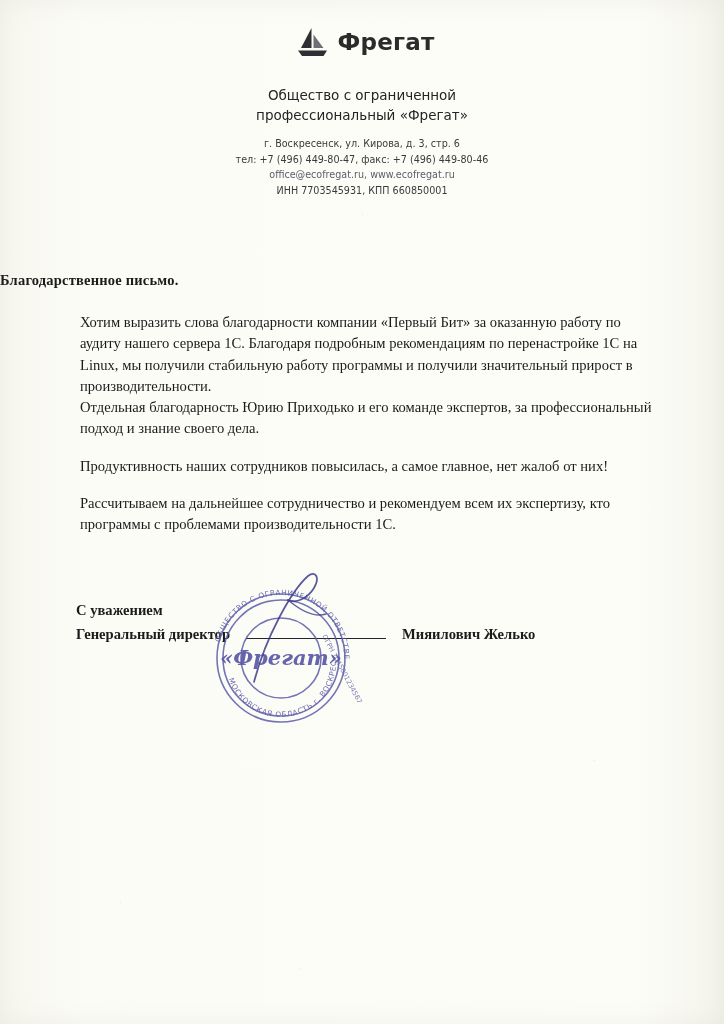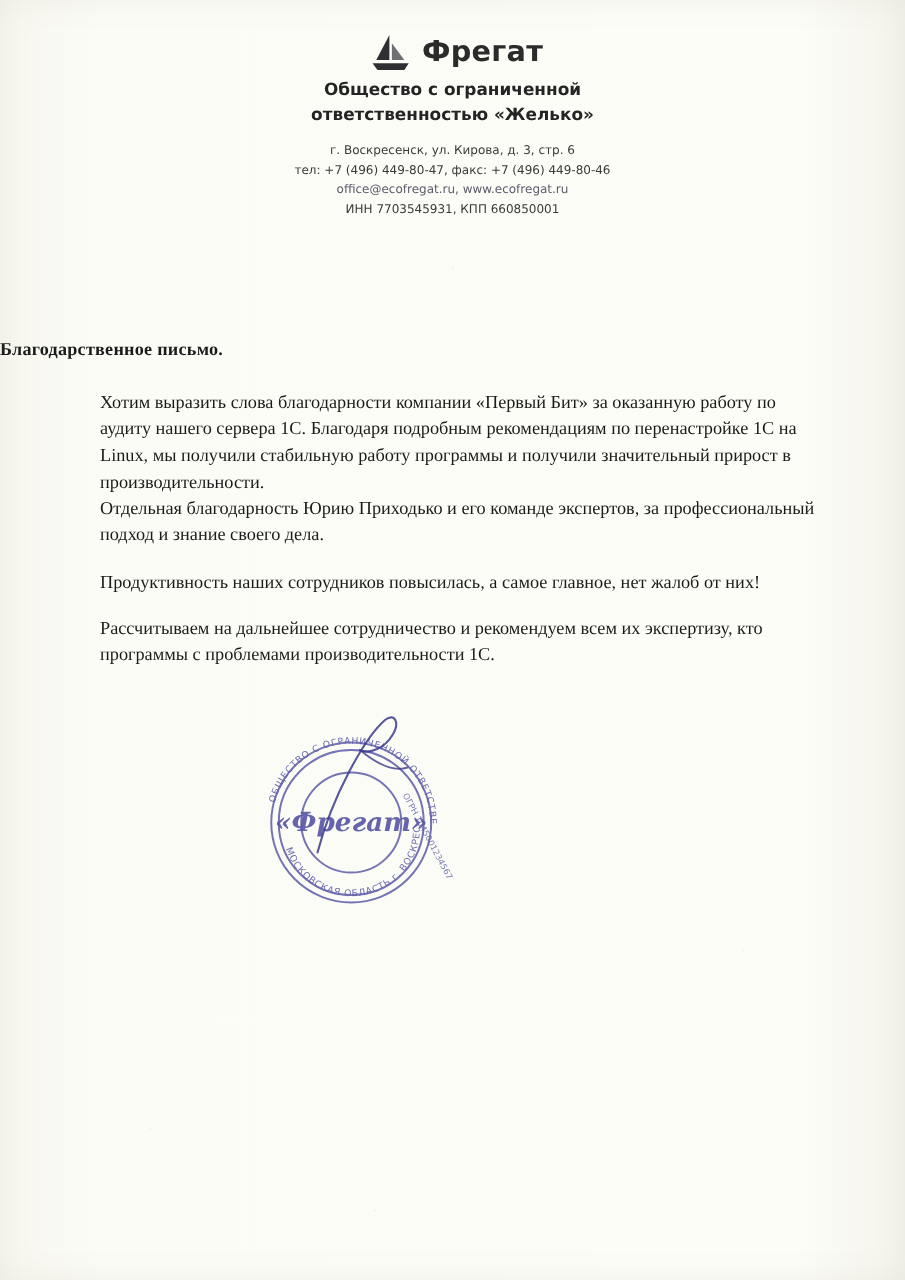--- a/index.html
+++ b/index.html
@@ -50,24 +50,24 @@
     display: block;
   }
   .brand-name {
     font-family: "DejaVu Sans", sans-serif;
     font-size: 23px;
     font-weight: bold;
     letter-spacing: 0.2px;
     color: #2b2b2b;
   }
   .company {
-    margin-top: 0;
+    margin-top: 24px;
     font-family: "DejaVu Sans", sans-serif;
     font-size: 13.5px;
-    font-weight: bold;
+    font-weight: normal;
     line-height: 1.45;
     color: #242424;
   }
   .addr {
     margin-top: 11px;
     font-family: "DejaVu Sans", sans-serif;
     font-size: 9.6px;
     line-height: 1.62;
     color: #3a3a3a;
   }
@@ -165,40 +165,48 @@
           <path d="M15.5 2 L15.5 22 L5 22 Z" fill="#2f2f33"></path>
           <path d="M17.5 8.5 L17.5 22 L27.5 22 Z" fill="#6f6f76"></path>
           <path d="M2 24.5 L31 24.5 L27.5 30 L6 30 Z" fill="#2f2f33"></path>
         </svg>
       </span>
       <span class="brand-name">Фрегат</span>
     </div>
 
     <div class="company">
       <div>Общество с ограниченной</div>
-      <div>ответственностью «Желько»</div>
+      <div>профессиональный «Фрегат»</div>
     </div>
 
     <div class="addr">
       <div>г. Воскресенск, ул. Кирова, д. 3, стр. 6</div>
       <div>тел: +7 (496) 449-80-47, факс: +7 (496) 449-80-46</div>
       <div class="mail">office@ecofregat.ru, www.ecofregat.ru</div>
       <div>ИНН 7703545931, КПП 660850001</div>
     </div>
   </div>
 
   <div class="doc-title">Благодарственное письмо.</div>
 
   <div class="body-text">
     <p class="tight">Хотим выразить слова благодарности компании «Первый Бит» за оказанную работу по аудиту нашего сервера 1С. Благодаря подробным рекомендациям по перенастройке 1С на Linux, мы получили стабильную работу программы и получили значительный прирост в производительности.</p>
     <p>Отдельная благодарность Юрию Приходько и его команде экспертов, за профессиональный подход и знание своего дела.</p>
     <p>Продуктивность наших сотрудников повысилась, а самое главное, нет жалоб от них!</p>
     <p>Рассчитываем на дальнейшее сотрудничество и рекомендуем всем их экспертизу, кто программы с проблемами производительности 1С.</p>
   </div>
 
+  <div class="sign">
+    <div class="sign-regards">С уважением</div>
+    <div class="sign-row">
+      <span class="sign-role">Генеральный директор</span>
+      <span class="sign-line"></span>
+      <span class="sign-name">Мияилович Желько</span>
+    </div>
+  </div>
 
   <div class="stamp">
     <svg width="170" height="170" viewBox="0 0 170 170" xmlns="http://www.w3.org/2000/svg" aria-hidden="true">
       <defs>
         <path id="arcTop" d="M 22,88 A 63,63 0 0 1 148,88"></path>
         <path id="arcBottom" d="M 30,92 A 55,55 0 0 0 140,92"></path>
       </defs>
       <g fill="none" stroke="#5d5ca8" stroke-width="1.6" opacity="0.85">
         <circle cx="85" cy="88" r="64"></circle>
         <circle cx="85" cy="88" r="58"></circle>

